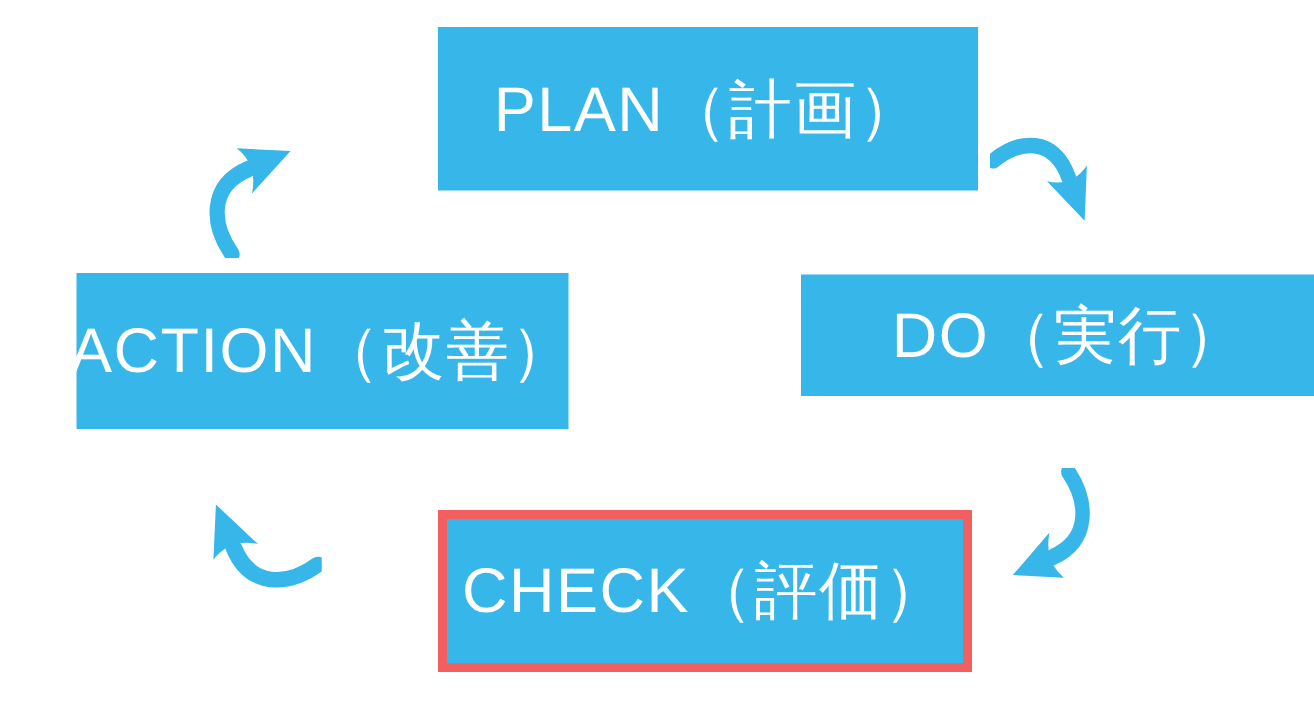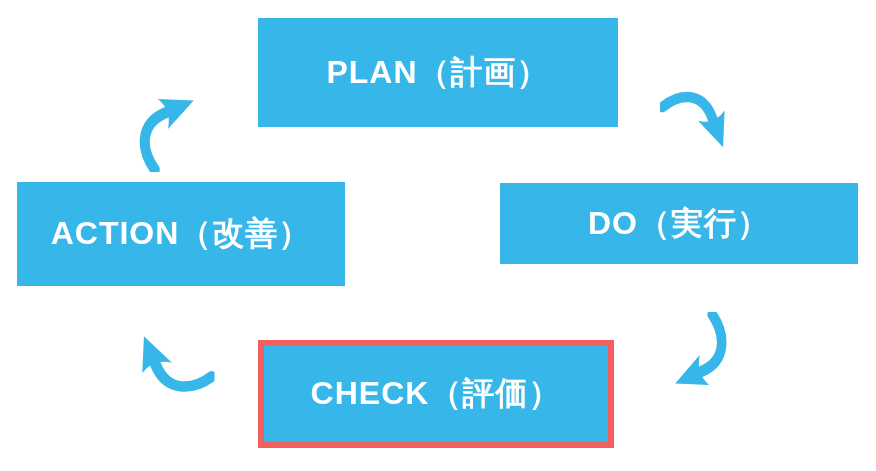--- a/index.html
+++ b/index.html
@@ -16,24 +16,25 @@
     overflow: hidden;
   }
   .node {
     position: absolute;
     box-sizing: border-box;
     background: var(--node-fill, #36b6e9);
     color: var(--node-text, #ffffff);
     display: flex;
     align-items: center;
     justify-content: center;
-    font-weight: bold;
-    font-size: 32px;
+    font-weight: normal;
+    font-size: 42px;
     letter-spacing: 1px;
     white-space: nowrap;
+    margin-left: 34px;
   }
   .node-plan   { left: 258px; top: 18px;  width: 360px; height: 109px; }
   .node-do     { left: 500px; top: 183px; width: 358px; height: 81px; }
   .node-action { left: 17px;  top: 182px; width: 328px; height: 104px; }
   .node-check  { left: 258px; top: 340px; width: 356px; height: 108px;
                  border: 6px solid var(--highlight-border, #f15f5f); }
   .arrow {
     position: absolute;
     color: var(--node-fill, #36b6e9);
   }

